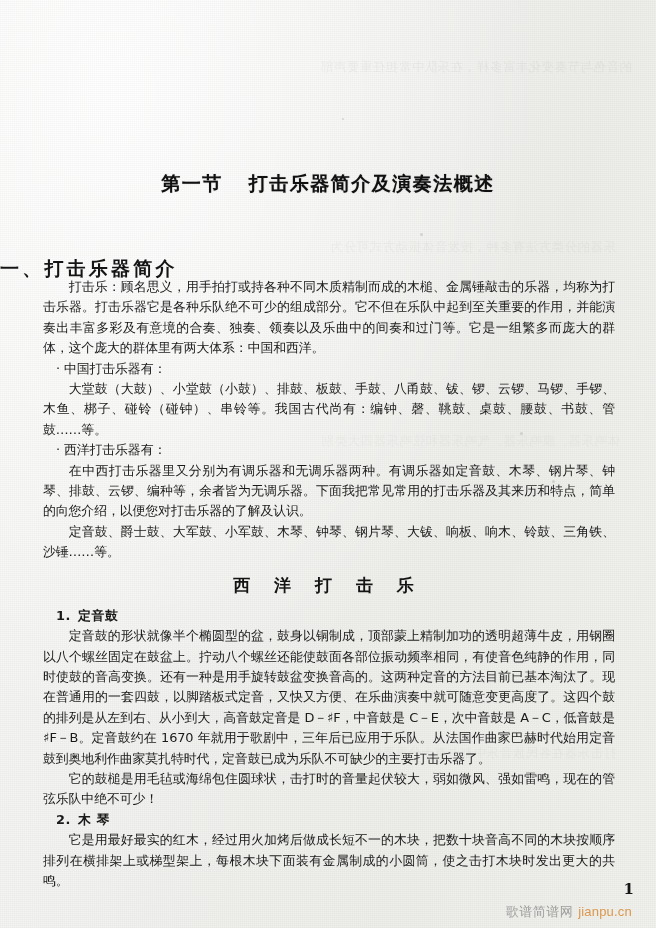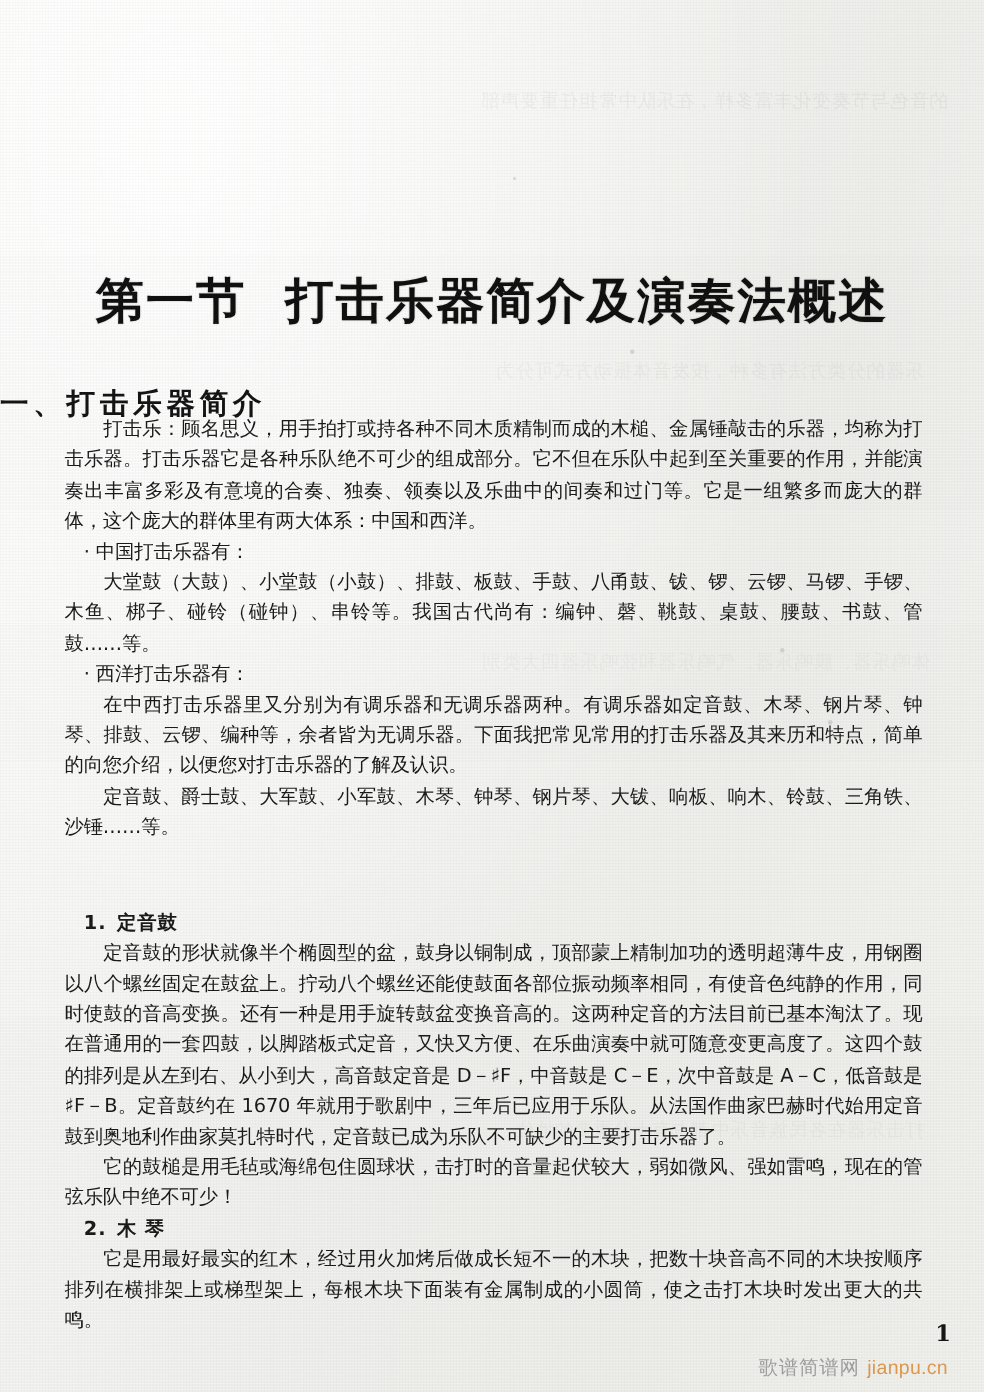--- a/index.html
+++ b/index.html
@@ -76,21 +76,21 @@
     inset: 0;
     color: #1b1b1b;
   }
 
   
   .chapter-title {
     position: absolute;
     left: 0; right: 0;
     top: 158px;
     text-align: center;
-    font-size: 32px;
+    font-size: 19px;
     font-weight: 700;
     letter-spacing: 1.5px;
     color: #101010;
     font-family: Liberation Mono, monospace;
     text-shadow: 0 0 1px rgba(0,0,0,.35);
   }
   .chapter-title .gap { display: inline-block; width: 26px; }
 
   .section-title {
     position: absolute;
@@ -235,20 +235,21 @@
     <p class="indent"><span>定音鼓的形状就像半个椭圆型的盆，鼓身以铜制成，顶部蒙上精制加功的透明超薄牛皮，用钢圈以八个螺丝固定在鼓盆上。拧动八个螺丝还能使鼓面各部位振动频率相同，有使音色纯静的作用，同时使鼓的音高变换。还有一种是用手旋转鼓盆变换音高的。这两种定音的方法目前已基本淘汰了。现在普通用的一套四鼓，以脚踏板式定音，又快又方便、在乐曲演奏中就可随意变更高度了。这四个鼓的排列是从左到右、从小到大，高音鼓定音是 D－</span><span class="note sharp">♯F</span><span>，中音鼓是 C－E，次中音鼓是 A－C，低音鼓是</span><span class="note sharp">♯F</span><span>－B。定音鼓约在 1670 年就用于歌剧中，三年后已应用于乐队。从法国作曲家巴赫时代始用定音鼓到奥地利作曲家莫扎特时代，定音鼓已成为乐队不可缺少的主要打击乐器了。</span></p>
 
     <p class="indent">它的鼓槌是用毛毡或海绵包住圆球状，击打时的音量起伏较大，弱如微风、强如雷鸣，现在的管弦乐队中绝不可少！</p>
 
     <p class="subhead"><span>2.</span><span class="sp"></span><span>木 琴</span></p>
 
     <p class="indent">它是用最好最实的红木，经过用火加烤后做成长短不一的木块，把数十块音高不同的木块按顺序排列在横排架上或梯型架上，每根木块下面装有金属制成的小圆筒，使之击打木块时发出更大的共鸣。</p>
 
   </div>
 
+  <h3 class="group-title">西  洋  打  击  乐</h3>
 
   <div class="page-number">1</div>
 
   <div class="watermark">
     <span class="wm-cn">歌谱简谱网</span>
     <span class="wm-url">jianpu.cn</span>
   </div>
 
 </div>
 

